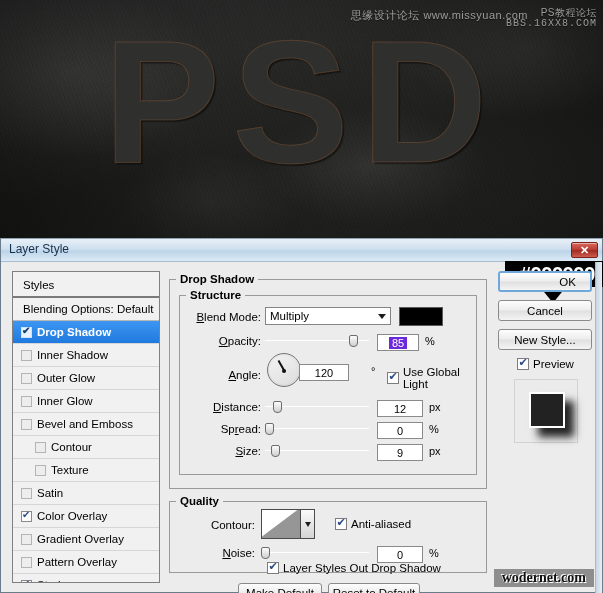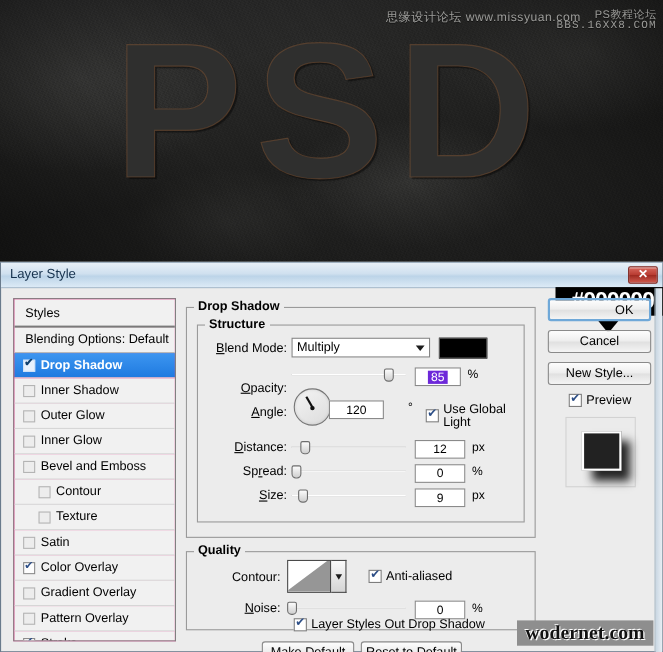--- a/index.html
+++ b/index.html
@@ -254,21 +254,21 @@
   }
   #preview-sq {
     position:absolute; left:14px; top:12px; width:36px; height:36px;
     background:#222; border:2px solid #fff;
     box-shadow:9px 9px 8px rgba(0,0,0,.85);
   }
 
   #wm-d {
     position:absolute; right:8px; bottom:6px;
     background:#8e8e8e; color:#111; font-family:"Liberation Serif", serif;
-    font-weight:bold; font-size:18px; padding:1px 8px;
+    font-weight:bold; font-size:14px; padding:1px 8px;
     text-shadow:1px 1px 0 #fff, -1px -1px 0 #fff;
     user-select:none;
   }
 
   #scroll-right {
     position:absolute; right:0; top:0; width:7px; height:331px;
     background:linear-gradient(to right,#c8d6e2,#e8eef4);
     border-left:1px solid #aab9c6;
   }
 </style>
@@ -362,21 +362,21 @@
       </div>
       <div class="combo" style="position:absolute; left:96px; top:36px; width:126px;">
         <span>Multiply</span>
         <i class="arr"></i>
       </div>
       <div class="swatch-black" style="position:absolute; left:230px; top:36px;"></div>
 
       <div id="callout">#000000</div>
       <div id="callout-tip"></div>
 
-      <div class="row" style="left:22px; top:76px; width:70px; justify-content:flex-end;align-items:center;">
+      <div class="row" style="left:22px; top:64px; width:70px; justify-content:flex-end;align-items:center;">
         <span class="lbl"><span class="uline">O</span><span>pacity:</span></span>
       </div>
       <div class="slider" style="position:absolute; left:96px; top:64px; width:104px;">
         <div class="track"></div>
         <div class="knob" style="left:84px;"></div>
       </div>
       <div class="numfld sel" style="position:absolute; left:208px; top:63px; width:42px;">
         <span>85</span>
       </div>
       <div class="row" style="left:256px; top:64px;">

